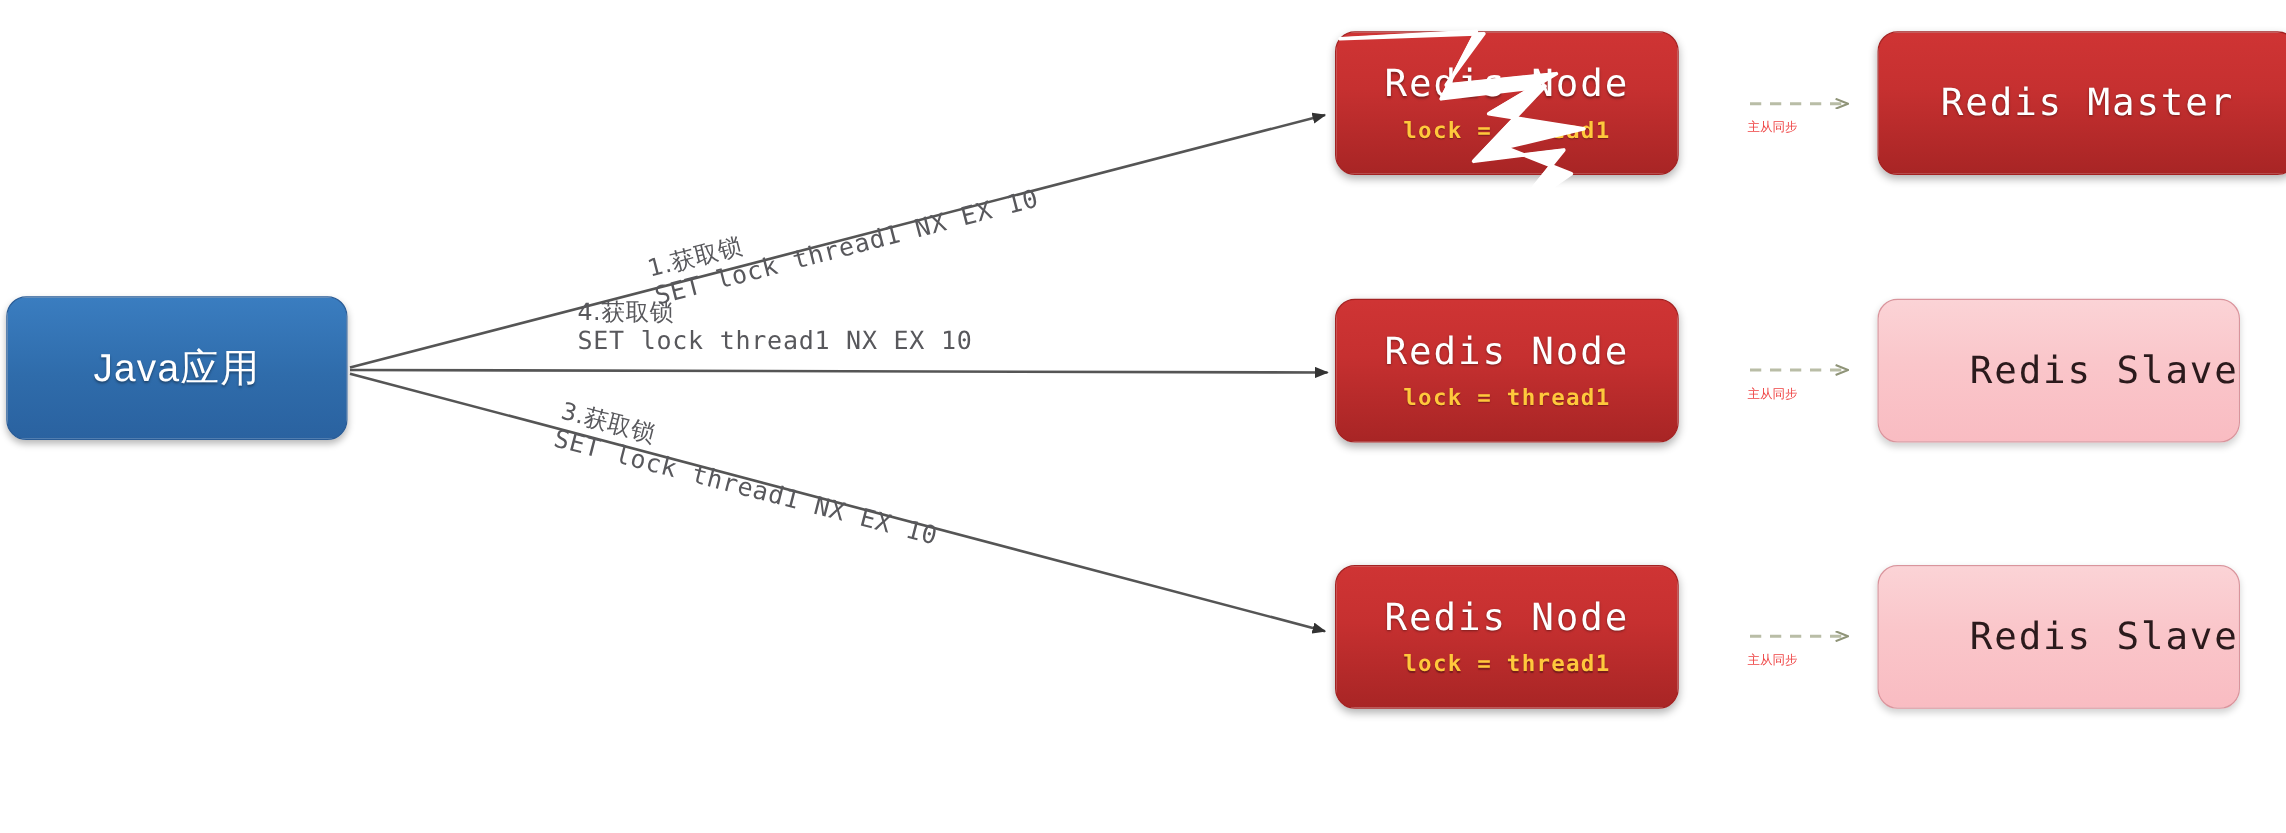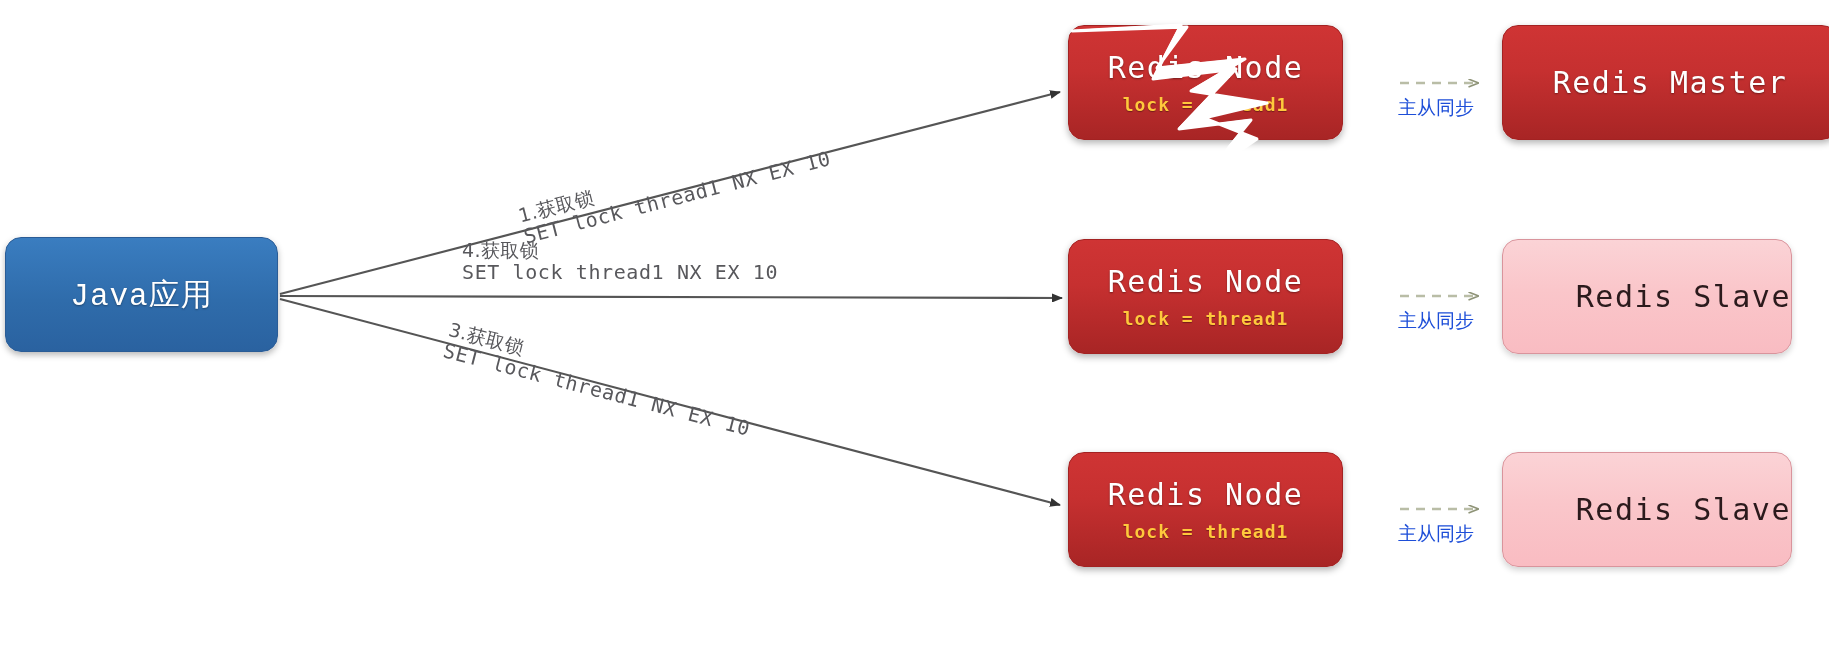--- a/index.html
+++ b/index.html
@@ -38,21 +38,21 @@
   }
 
   
   .app-box {
     background: linear-gradient(180deg, #3a7dc0 0%, #2f6cab 55%, #2a62a0 100%);
     border: 1px solid #2a5c96;
     box-shadow: 0 3px 6px rgba(0,0,0,0.28);
   }
   .app-label {
     color: #ffffff;
-    font-family: Liberation Mono, monospace;
+    font-family: Liberation Sans, sans-serif;
     font-size: 31px;
     letter-spacing: 1px;
     text-shadow: 0 1px 2px rgba(0,0,0,0.35);
   }
 
   
   .redis-box {
     background: linear-gradient(180deg, #cf3434 0%, #c63030 40%, #a82525 100%);
     border: 1px solid #a32222;
     box-shadow: 0 3px 7px rgba(0,0,0,0.30);
@@ -85,22 +85,22 @@
     color: #2b1a1c;
     font-family: "DejaVu Sans Mono", "Liberation Mono", monospace;
     font-size: 30px;
     letter-spacing: 1.5px;
   }
 
   
   .sync-label {
     position: absolute;
     font-family: Liberation Sans, sans-serif;
-    font-size: 19px;
-    color: #1d4ed8;
+    font-size: 10px;
+    color: #ef4444;
     white-space: nowrap;
   }
 
   
   .req-label {
     position: absolute;
     color: #58585c;
     white-space: nowrap;
     transform-origin: 0 0;
   }

